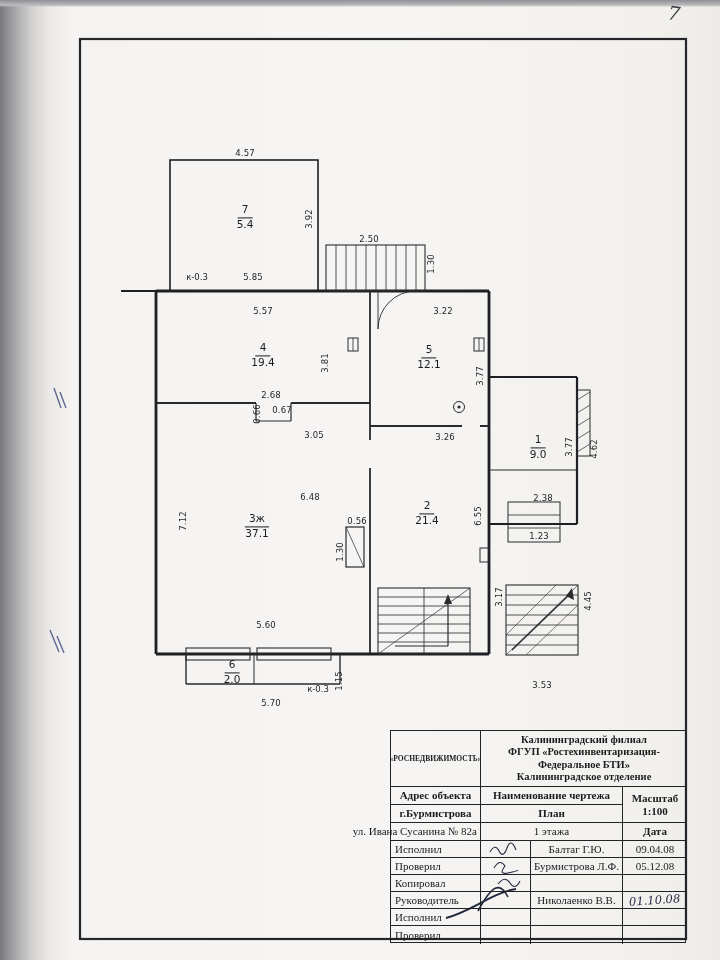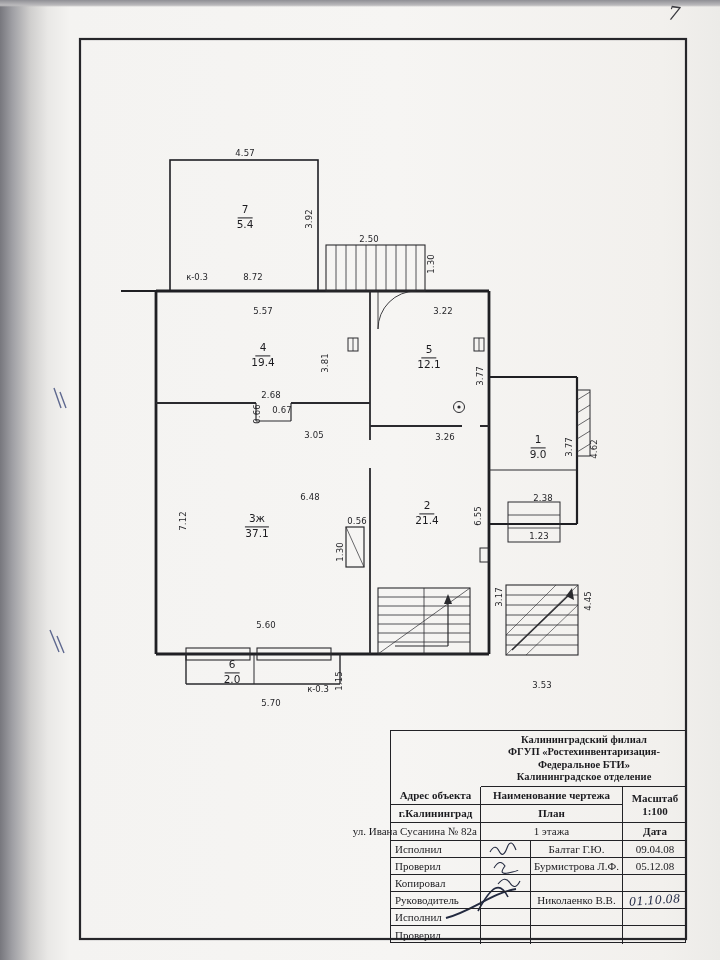--- a/index.html
+++ b/index.html
@@ -179,21 +179,21 @@
     <span class="rnum">2</span><span class="rarea">21.4</span></div>
   <div class="room" style="left:257px;top:526px">
     <span class="rnum">3ж</span><span class="rarea">37.1</span></div>
   <div class="room" style="left:232px;top:672px">
     <span class="rnum">6</span><span class="rarea">2.0</span></div>
 
   <span class="dim" style="left:245px;top:153px">4.57</span>
   <span class="dim v" style="left:309px;top:219px">3.92</span>
   <span class="dim" style="left:369px;top:239px">2.50</span>
   <span class="dim v" style="left:431px;top:264px">1.30</span>
-  <span class="dim" style="left:253px;top:277px">8.72</span>
+  <span class="dim" style="left:253px;top:277px">5.85</span>
   <span class="dim" style="left:263px;top:311px">5.57</span>
   <span class="dim" style="left:443px;top:311px">3.22</span>
   <span class="dim v" style="left:325px;top:363px">3.81</span>
   <span class="dim v" style="left:480px;top:376px">3.77</span>
   <span class="dim" style="left:271px;top:395px">2.68</span>
   <span class="dim v" style="left:257px;top:414px">0.66</span>
   <span class="dim" style="left:282px;top:410px">0.67</span>
   <span class="dim" style="left:314px;top:435px">3.05</span>
   <span class="dim" style="left:445px;top:437px">3.26</span>
   <span class="dim v" style="left:569px;top:447px">3.77</span>
@@ -209,40 +209,43 @@
   <span class="dim" style="left:271px;top:703px">5.70</span>
   <span class="dim v" style="left:339px;top:681px">1.15</span>
   <span class="dim" style="left:542px;top:685px">3.53</span>
   <span class="dim v" style="left:499px;top:597px">3.17</span>
   <span class="dim v" style="left:588px;top:601px">4.45</span>
 
   <span class="mark" style="left:197px;top:277px">к-0.3</span>
   <span class="mark" style="left:318px;top:689px">к-0.3</span>
 
   <div class="tblock">
+    <div class="cell logo" style="left:0;top:0;width:90px;height:56px">
+      <span>«РОСНЕДВИЖИМОСТЬ»</span>
+    </div>
     <div class="cell org noR" style="left:90px;top:0;width:206px;height:56px">
       <div>Калининградский филиал</div>
       <div>ФГУП «Ростехинвентаризация-</div>
       <div>Федеральное БТИ»</div>
       <div>Калининградское отделение</div>
     </div>
 
     <div class="cell bold" style="left:0;top:56px;width:90px;height:18px">
       <span>Адрес объекта</span>
     </div>
     <div class="cell bold" style="left:90px;top:56px;width:142px;height:18px">
       <span>Наименование чертежа</span>
     </div>
     <div class="cell scale noR" style="left:232px;top:56px;width:64px;height:36px">
       <div>Масштаб</div>
       <div>1:100</div>
     </div>
 
     <div class="cell bold" style="left:0;top:74px;width:90px;height:18px">
-      <span>г.Калининград</span>
+      <span>г.Бурмистрова</span>
     </div>
     <div class="cell bold" style="left:90px;top:74px;width:142px;height:18px">
       <span>План</span>
     </div>
 
     <div class="cell street" style="left:0;top:92px;width:90px;height:18px">
       <span>ул. Ивана Сусанина № 82а</span>
     </div>
     <div class="cell" style="left:90px;top:92px;width:142px;height:18px">
       <span>1 этажа</span>

